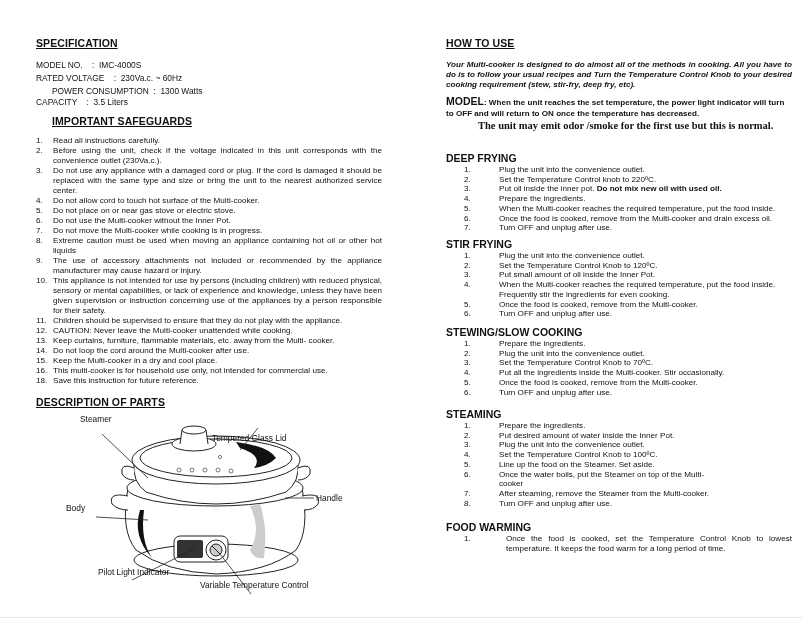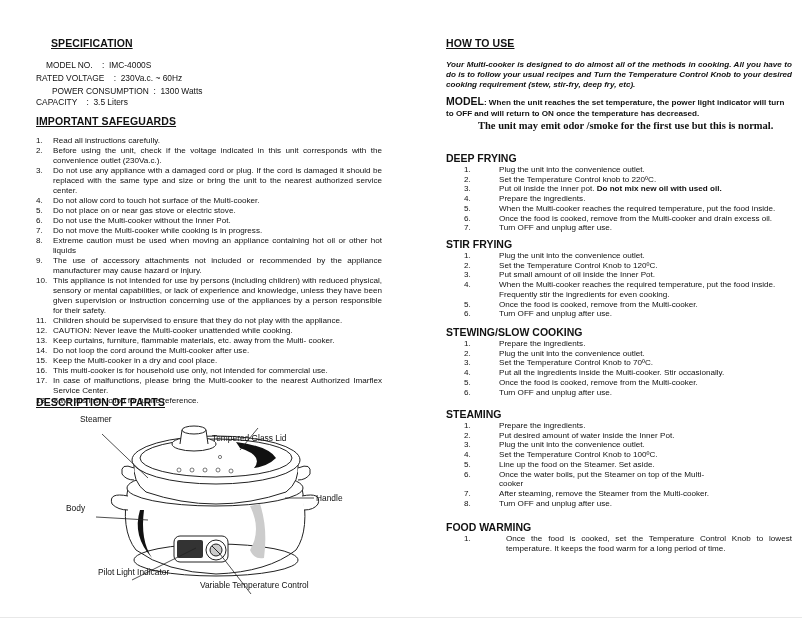--- a/index.html
+++ b/index.html
@@ -32,27 +32,27 @@
     .note .b1 { font-weight: bold; }
     .note .serif { font-family: "Liberation Serif", serif; font-weight: bold; font-size: 10.5px; line-height: 13px; display: block; padding-left: 32px; }
     .diagram { position: absolute; left: 36px; top: 400px; width: 370px; height: 200px; }
     .part-label { position: absolute; font-size: 8.4px; white-space: nowrap; }
     .bottom-rule { position: absolute; left: 0; top: 617px; width: 802px; height: 1px; background: #e8e8e8; }
   </style>
 </head>
 <body>
 
 <div class="col left">
-  <div class="h-ul" style="top:37px;left:15px;">SPECIFICATION</div>
-  <div class="spec-line" style="top:60px;left:10px;">MODEL NO.    :  IMC-4000S</div>
+  <div class="h-ul" style="top:37px;left:0;">SPECIFICATION</div>
+  <div class="spec-line" style="top:60px;left:0;">MODEL NO.    :  IMC-4000S</div>
   <div class="spec-line" style="top:73px;left:0;">RATED VOLTAGE    :  230Va.c. ~ 60Hz</div>
   <div class="spec-line" style="top:86px;left:16px;">POWER CONSUMPTION  :  1300 Watts</div>
   <div class="spec-line" style="top:97px;left:0;">CAPACITY    :  3.5 Liters</div>
 
-  <div class="h-ul" style="top:115px;left:0;">IMPORTANT SAFEGUARDS</div>
+  <div class="h-ul" style="top:115px;left:16px;">IMPORTANT SAFEGUARDS</div>
 
   <ul class="list" style="top:136px;left:0;width:346px;">
     <li>
         <span class="num">1.</span>
         <span class="txt">Read all instructions carefully.</span>
       </li>
     <li>
         <span class="num">2.</span>
         <span class="txt">Before using the unit, check if the voltage indicated in this unit corresponds with the convenience outlet (230Va.c.).</span>
       </li>
@@ -104,24 +104,20 @@
         <span class="num">14.</span>
         <span class="txt">Do not loop the cord around the Multi-cooker after use.</span>
       </li>
     <li>
         <span class="num">15.</span>
         <span class="txt">Keep the Multi-cooker in a dry and cool place.</span>
       </li>
     <li>
         <span class="num">16.</span>
         <span class="txt">This multi-cooker is for household use only, not intended for commercial use.</span>
-      </li>
-    <li>
-        <span class="num">17.</span>
-        <span class="txt">In case of malfunctions, please bring the Multi-cooker to the nearest Authorized Imarflex Service Center.</span>
       </li>
     <li>
         <span class="num">18.</span>
         <span class="txt">Save this instruction for future reference.</span>
       </li>
   </ul>
 
   <div class="h-ul" style="top:396px;left:0;">DESCRIPTION OF PARTS</div>
 </div>
 

